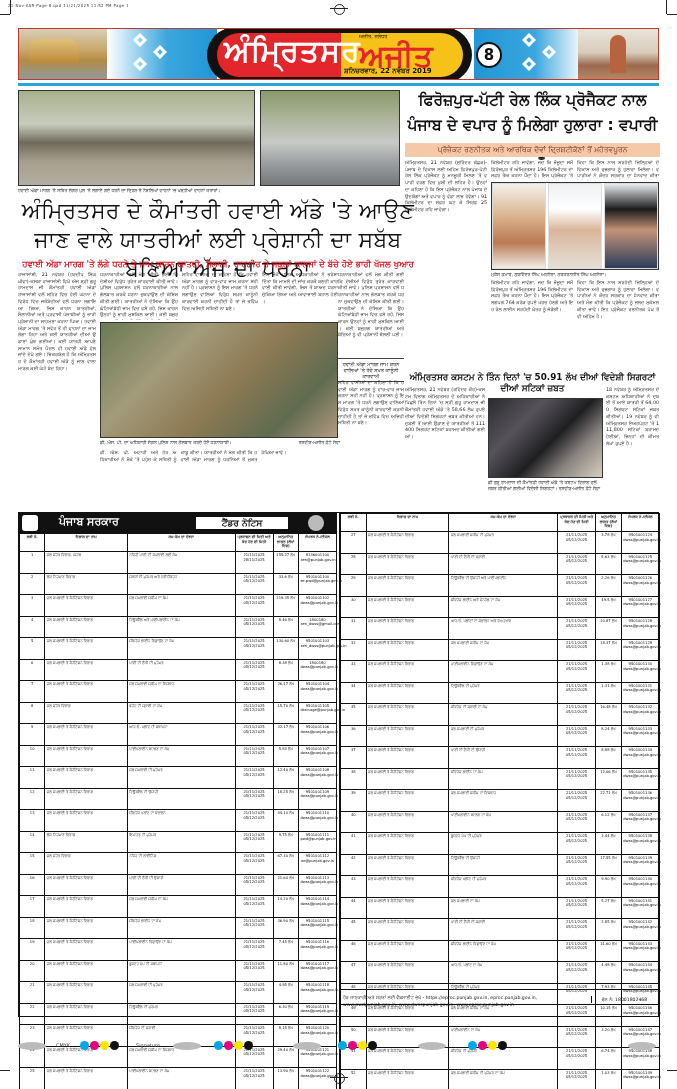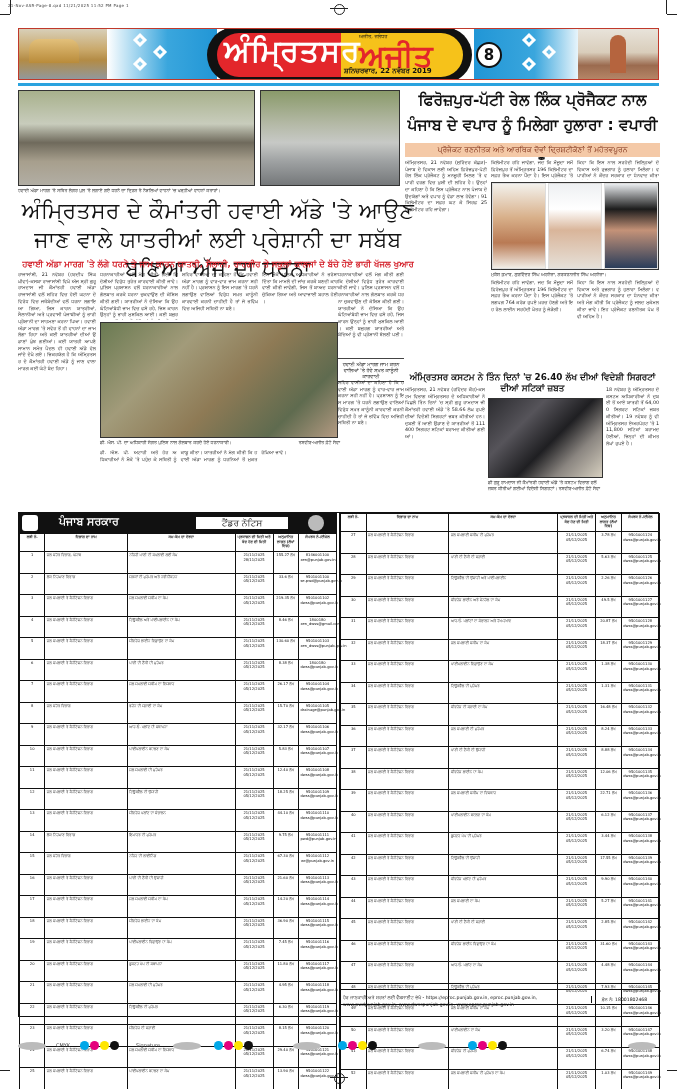--- a/index.html
+++ b/index.html
@@ -54,21 +54,21 @@
   .boxed-subhead { position: absolute; left: 338px; top: 358px; width: 66px; border-top: 1px solid #444; border-bottom: 1px solid #444; font-size: 5px; text-align: center; padding: 2px 0; line-height: 6px; }
 
   
   .col { position: absolute; font-size: 4.8px; line-height: 6.7px; color: #222; text-align: justify; overflow: hidden; word-break: break-all; }
 
   
   .tender { position: absolute; left: 18px; top: 512px; width: 641px; height: 505px; border: 1.2px solid #111; }
   .tender-banner { position: absolute; left: 0; top: 0; width: 318px; height: 20px; background: #111; }
   .tender-emblem { position: absolute; left: 3px; top: 2px; width: 16px; height: 16px; background: #fff; border-radius: 3px; }
   .tender-gov { position: absolute; left: 40px; top: 2px; font-size: 11px; color: #fff; font-weight: bold; }
-  .tender-notice { position: absolute; left: 176px; top: 3px; width: 94px; height: 14px; background: #fff; border: 1px solid #111; text-align: center; font-size: 9px; line-height: 13px; font-weight: normal; }
+  .tender-notice { position: absolute; left: 176px; top: 3px; width: 94px; height: 14px; background: #fff; border: 1px solid #111; text-align: center; font-size: 9px; line-height: 13px; font-weight: bold; }
   .tender-seal { position: absolute; left: 289px; top: 2px; width: 16px; height: 16px; border-radius: 50%; background: #bbb; }
   .tender-half { position: absolute; top: 20px; }
   .tender-half.left { left: 0; width: 318px; }
   .tender-half.right { left: 320px; top: 0; width: 321px; border-left: 1.2px solid #111; }
   table.tt { width: 100%; border-collapse: collapse; table-layout: fixed; }
   table.tt th, table.tt td { border: 0.8px solid #111; font-size: 3.7px; line-height: 4.6px; padding: 1px 1.5px; vertical-align: top; color: #111; font-weight: normal; }
   table.tt th { text-align: center; font-weight: bold; height: 18px; }
   table.tt td.c { text-align: center; }
   table.tt tr.r td { height: 21.5px; }
   .tender-footer { position: absolute; left: 320px; top: 476px; width: 321px; height: 29px; border-top: 0.8px solid #111; }
@@ -144,21 +144,21 @@
 <div class="col" style="left:577px;top:160px;width:82px;height:20px;">ਕਿਹਾ ਕਿ ਇਸ ਨਾਲ ਸਰਹੱਦੀ ਜ਼ਿਲ੍ਹਿਆਂ ਦੇ ਵਿਕਾਸ ਅਤੇ ਰੁਜ਼ਗਾਰ ਨੂੰ ਹੁਲਾਰਾ ਮਿਲੇਗਾ। ਵਪਾਰੀਆਂ ਨੇ ਕੇਂਦਰ ਸਰਕਾਰ ਦਾ ਧੰਨਵਾਦ ਕੀਤਾ ਅਤੇ ਮੰਗ ਕੀਤੀ ਕਿ ਪ੍ਰੋਜੈਕਟ ਨੂੰ ਜਲਦ ਮੁਕੰਮਲ ਕੀਤਾ ਜਾਵੇ। ਇਹ ਪ੍ਰੋਜੈਕਟ ਰਣਨੀਤਕ ਪੱਖ ਤੋਂ ਵੀ ਅਹਿਮ ਹੈ।</div>
 <div class="photo photo-portraits" style="left:491px;width:168px;">
   <div class="portrait p1"></div>
   <div class="portrait p2"></div>
   <div class="portrait p3"></div>
 </div>
 <div class="caption" style="left:491px;top:272px;width:168px;">ਮੁਕੇਸ਼ ਕੁਮਾਰ, ਗੁਰਵਿੰਦਰ ਸਿੰਘ ਅਰਨੇਜਾ, ਗਰਕਰਨਜੀਤ ਸਿੰਘ ਅਰਨੇਜਾ।</div>
 <div class="col" style="left:491px;top:280px;width:82px;height:88px;">ਕਿਲੋਮੀਟਰ ਰਹਿ ਜਾਵੇਗਾ, ਜਦ ਕਿ ਮੌਜੂਦਾ ਸਮੇਂ ਫ਼ਿਰੋਜ਼ਪੁਰ ਤੋਂ ਅੰਮ੍ਰਿਤਸਰ 196 ਕਿਲੋਮੀਟਰ ਦਾ ਸਫ਼ਰ ਤੈਅ ਕਰਨਾ ਪੈਂਦਾ ਹੈ। ਇਸ ਪ੍ਰੋਜੈਕਟ 'ਤੇ ਲਗਪਗ 764 ਕਰੋੜ ਰੁਪਏ ਖ਼ਰਚ ਹੋਣਗੇ ਅਤੇ ਇਹ ਰੇਲ ਲਾਈਨ ਸਰਹੱਦੀ ਖੇਤਰ ਨੂੰ ਜੋੜੇਗੀ।</div>
 <div class="col" style="left:577px;top:280px;width:82px;height:88px;">ਕਿਹਾ ਕਿ ਇਸ ਨਾਲ ਸਰਹੱਦੀ ਜ਼ਿਲ੍ਹਿਆਂ ਦੇ ਵਿਕਾਸ ਅਤੇ ਰੁਜ਼ਗਾਰ ਨੂੰ ਹੁਲਾਰਾ ਮਿਲੇਗਾ। ਵਪਾਰੀਆਂ ਨੇ ਕੇਂਦਰ ਸਰਕਾਰ ਦਾ ਧੰਨਵਾਦ ਕੀਤਾ ਅਤੇ ਮੰਗ ਕੀਤੀ ਕਿ ਪ੍ਰੋਜੈਕਟ ਨੂੰ ਜਲਦ ਮੁਕੰਮਲ ਕੀਤਾ ਜਾਵੇ। ਇਹ ਪ੍ਰੋਜੈਕਟ ਰਣਨੀਤਕ ਪੱਖ ਤੋਂ ਵੀ ਅਹਿਮ ਹੈ।</div>
 
-<h2 class="hl-mid">ਅੰਮ੍ਰਿਤਸਰ ਕਸਟਮ ਨੇ ਤਿੰਨ ਦਿਨਾਂ 'ਚ 26.40 ਲੱਖ ਦੀਆਂ ਵਿਦੇਸ਼ੀ ਸਿਗਰਟਾਂ ਦੀਆਂ ਸਟਿਕਾਂ ਜ਼ਬਤ</h2>
+<h2 class="hl-mid">ਅੰਮ੍ਰਿਤਸਰ ਕਸਟਮ ਨੇ ਤਿੰਨ ਦਿਨਾਂ 'ਚ 50.91 ਲੱਖ ਦੀਆਂ ਵਿਦੇਸ਼ੀ ਸਿਗਰਟਾਂ ਦੀਆਂ ਸਟਿਕਾਂ ਜ਼ਬਤ</h2>
 <div class="col" style="left:405px;top:387px;width:80px;height:120px;">ਅੰਮ੍ਰਿਤਸਰ, 21 ਨਵੰਬਰ (ਰਵਿੰਦਰ ਕੌਰ)-ਕਸਟਮ ਵਿਭਾਗ ਅੰਮ੍ਰਿਤਸਰ ਦੇ ਅਧਿਕਾਰੀਆਂ ਨੇ ਪਿਛਲੇ ਤਿੰਨ ਦਿਨਾਂ 'ਚ ਸ੍ਰੀ ਗੁਰੂ ਰਾਮਦਾਸ ਜੀ ਕੌਮਾਂਤਰੀ ਹਵਾਈ ਅੱਡੇ 'ਤੇ 58.66 ਲੱਖ ਰੁਪਏ ਦੀਆਂ ਵਿਦੇਸ਼ੀ ਸਿਗਰਟਾਂ ਜ਼ਬਤ ਕੀਤੀਆਂ ਹਨ। ਦੁਬਈ ਤੋਂ ਆਈ ਉਡਾਣ ਦੇ ਯਾਤਰੀਆਂ ਤੋਂ 111400 ਸਿਗਰਟ ਸਟਿਕਾਂ ਬਰਾਮਦ ਕੀਤੀਆਂ ਗਈਆਂ।</div>
 <div class="photo photo-seized"></div>
 <div class="caption" style="left:488px;top:480px;width:115px;">ਡੀ ਗੁਰੂ ਰਾਮਦਾਸ ਜੀ ਕੌਮਾਂਤਰੀ ਹਵਾਈ ਅੱਡੇ 'ਤੇ ਕਸਟਮ ਵਿਭਾਗ ਵਲੋਂ ਜ਼ਬਤ ਕੀਤੀਆਂ ਗਈਆਂ ਵਿਦੇਸ਼ੀ ਸਿਗਰਟਾਂ। ਤਸਵੀਰ-ਅਜੀਤ ਫ਼ੋਟੋ ਸੇਵਾ</div>
 <div class="col" style="left:606px;top:387px;width:53px;height:120px;">18 ਨਵੰਬਰ ਨੂੰ ਅੰਮ੍ਰਿਤਸਰ ਦੇ ਕਸਟਮ ਅਧਿਕਾਰੀਆਂ ਨੇ ਦੁਬਈ ਤੋਂ ਆਏ ਯਾਤਰੀ ਤੋਂ 64,000 ਸਿਗਰਟ ਸਟਿਕਾਂ ਜ਼ਬਤ ਕੀਤੀਆਂ। 19 ਨਵੰਬਰ ਨੂੰ ਵੀ ਅੰਮ੍ਰਿਤਸਰ ਏਅਰਪੋਰਟ 'ਤੇ 111,800 ਸਟਿਕਾਂ ਬਰਾਮਦ ਹੋਈਆਂ, ਜਿਨ੍ਹਾਂ ਦੀ ਕੀਮਤ ਲੱਖਾਂ ਰੁਪਏ ਹੈ।</div>
 
 <section class="tender">
   <div class="tender-banner">
     <div class="tender-emblem"></div>
     <div class="tender-gov">ਪੰਜਾਬ ਸਰਕਾਰ</div>
     <div class="tender-notice">ਟੈਂਡਰ ਨੋਟਿਸ</div>

